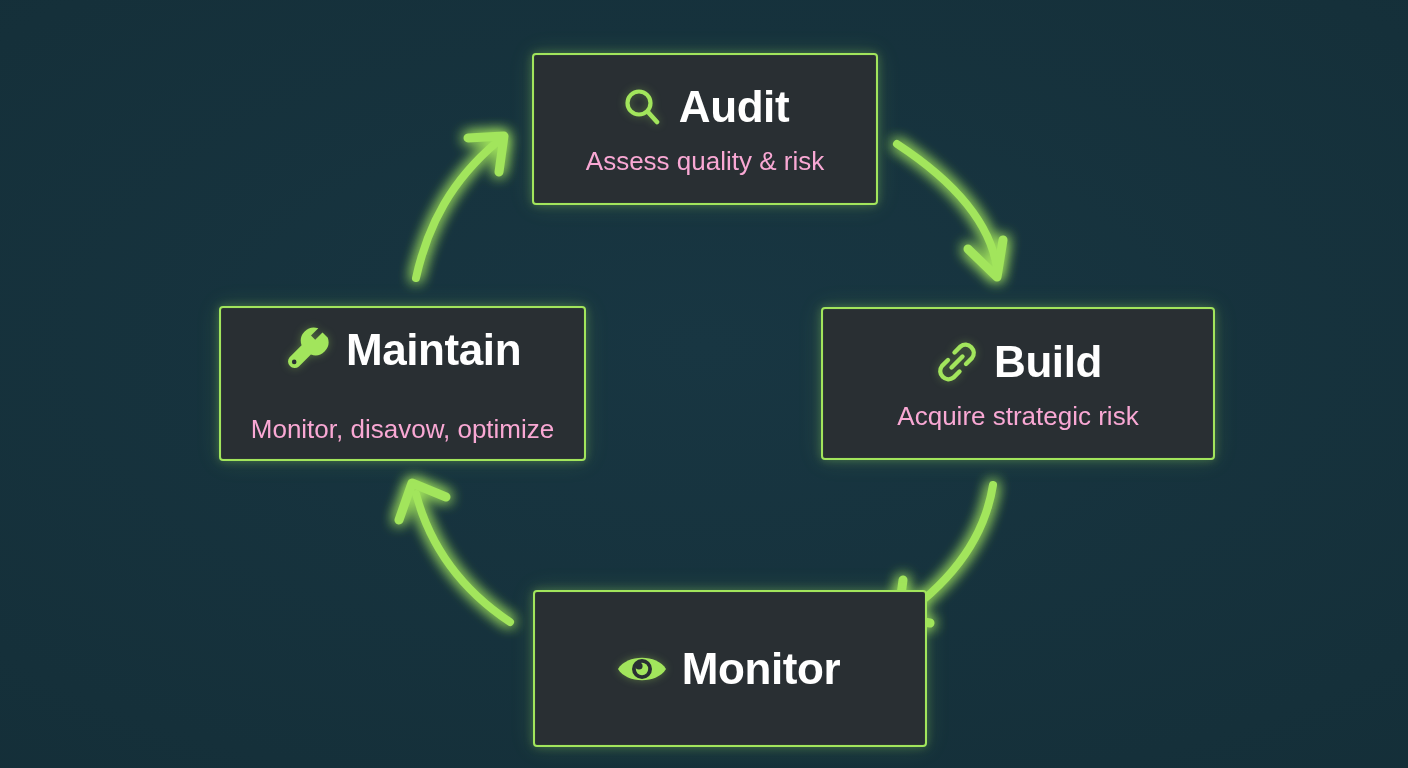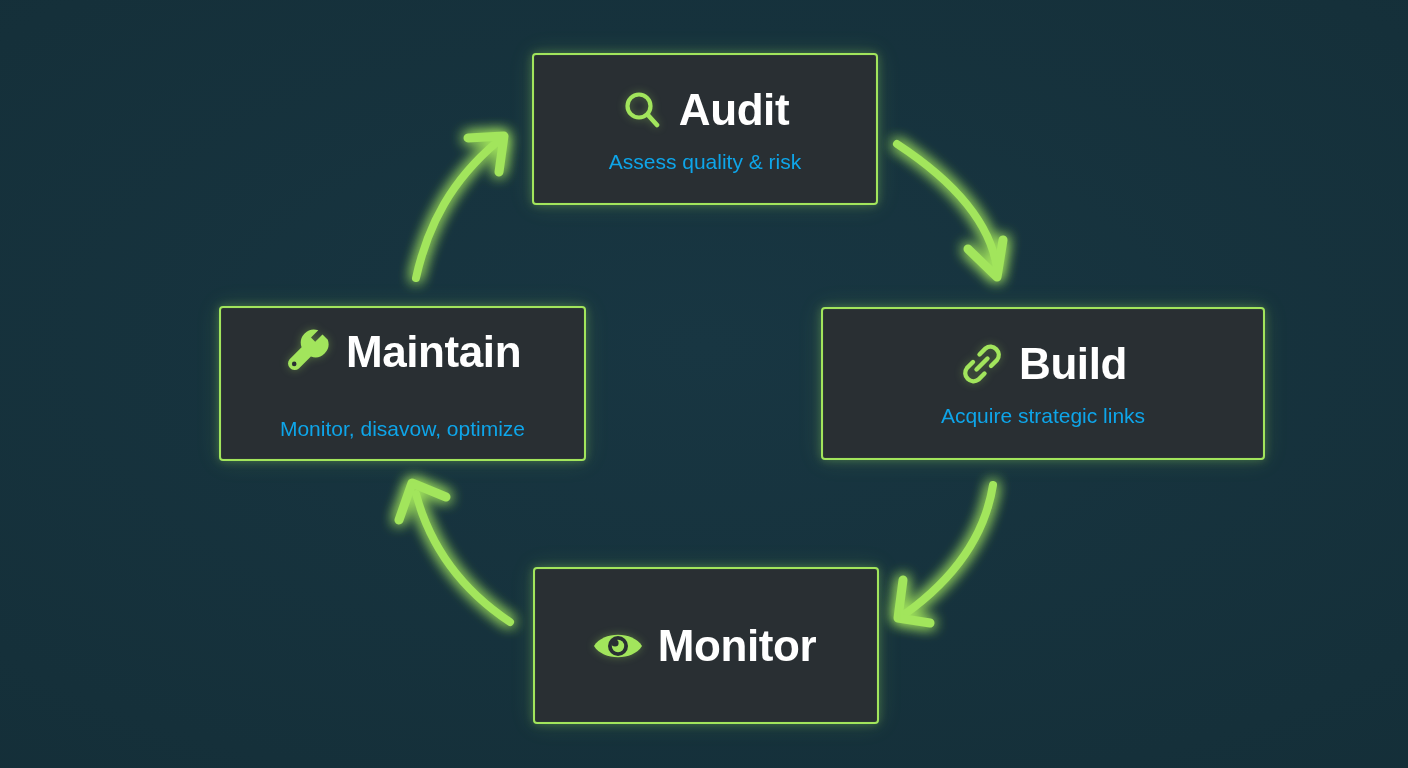--- a/index.html
+++ b/index.html
@@ -57,32 +57,32 @@
   }
   .card-title {
     color: #ffffff;
     font-size: 44px;
     font-weight: bold;
     letter-spacing: -0.4px;
     line-height: 1;
     white-space: nowrap;
   }
   .card-subtitle {
-    color: #0ea5e9;
-    font-size: 21px;
+    color: #f9a8d4;
+    font-size: 26px;
     font-weight: normal;
     line-height: 1;
     white-space: nowrap;
     margin-top: 18px;
   }
 
   
   #card-audit    { left: 532px; top: 53px;  width: 346px; height: 152px; }
-  #card-build    { left: 821px; top: 307px; width: 444px; height: 153px; }
-  #card-monitor  { left: 533px; top: 567px; width: 346px; height: 157px; }
+  #card-build    { left: 821px; top: 307px; width: 394px; height: 153px; }
+  #card-monitor  { left: 533px; top: 590px; width: 394px; height: 157px; }
   #card-maintain { left: 219px; top: 306px; width: 367px; height: 155px; gap: 24px; }
 
   #card-audit .card-title-row   { margin-left: -2px; }
   #card-monitor .card-title-row { margin-left: -4px; }
 </style>
 </head>
 <body>
 
 <div id="stage">
 
@@ -141,21 +141,21 @@
         <svg width="46" height="46" viewBox="0 0 46 46">
           <g fill="none" stroke="#a2e55c" stroke-width="4.4" stroke-linecap="round">
             <path d="M 20.5 13.5 L 26.5 7.5 A 8.2 8.2 0 0 1 38 19 L 32 25"></path>
             <path d="M 25.5 32.5 L 19.5 38.5 A 8.2 8.2 0 0 1 8 27 L 14 21"></path>
             <line x1="17.5" y1="28.5" x2="28.5" y2="17.5"></line>
           </g>
         </svg>
       </span>
       <span class="card-title">Build</span>
     </div>
-    <div class="card-subtitle">Acquire strategic links</div>
+    <div class="card-subtitle">Acquire strategic risk</div>
   </div>
 
   <div class="card" id="card-monitor">
     <div class="card-title-row">
       <span class="card-icon">
         <svg width="52" height="40" viewBox="0 0 52 40">
           <path d="M 2 20 C 11 5 41 5 50 20 C 41 35 11 35 2 20 Z" fill="#a2e55c"></path>
           <circle cx="26" cy="20" r="10" fill="#292f33"></circle>
           <circle cx="26" cy="20" r="6.2" fill="#a2e55c"></circle>
           <circle cx="23" cy="17" r="3.6" fill="#292f33"></circle>

